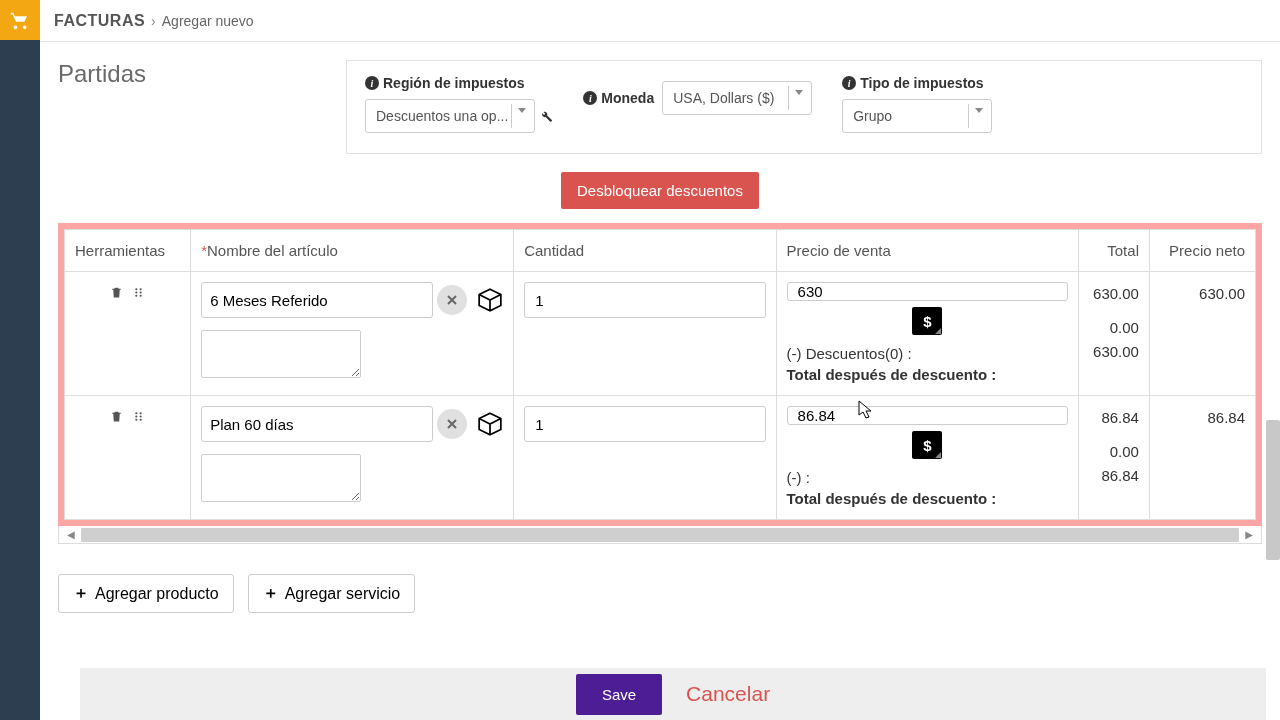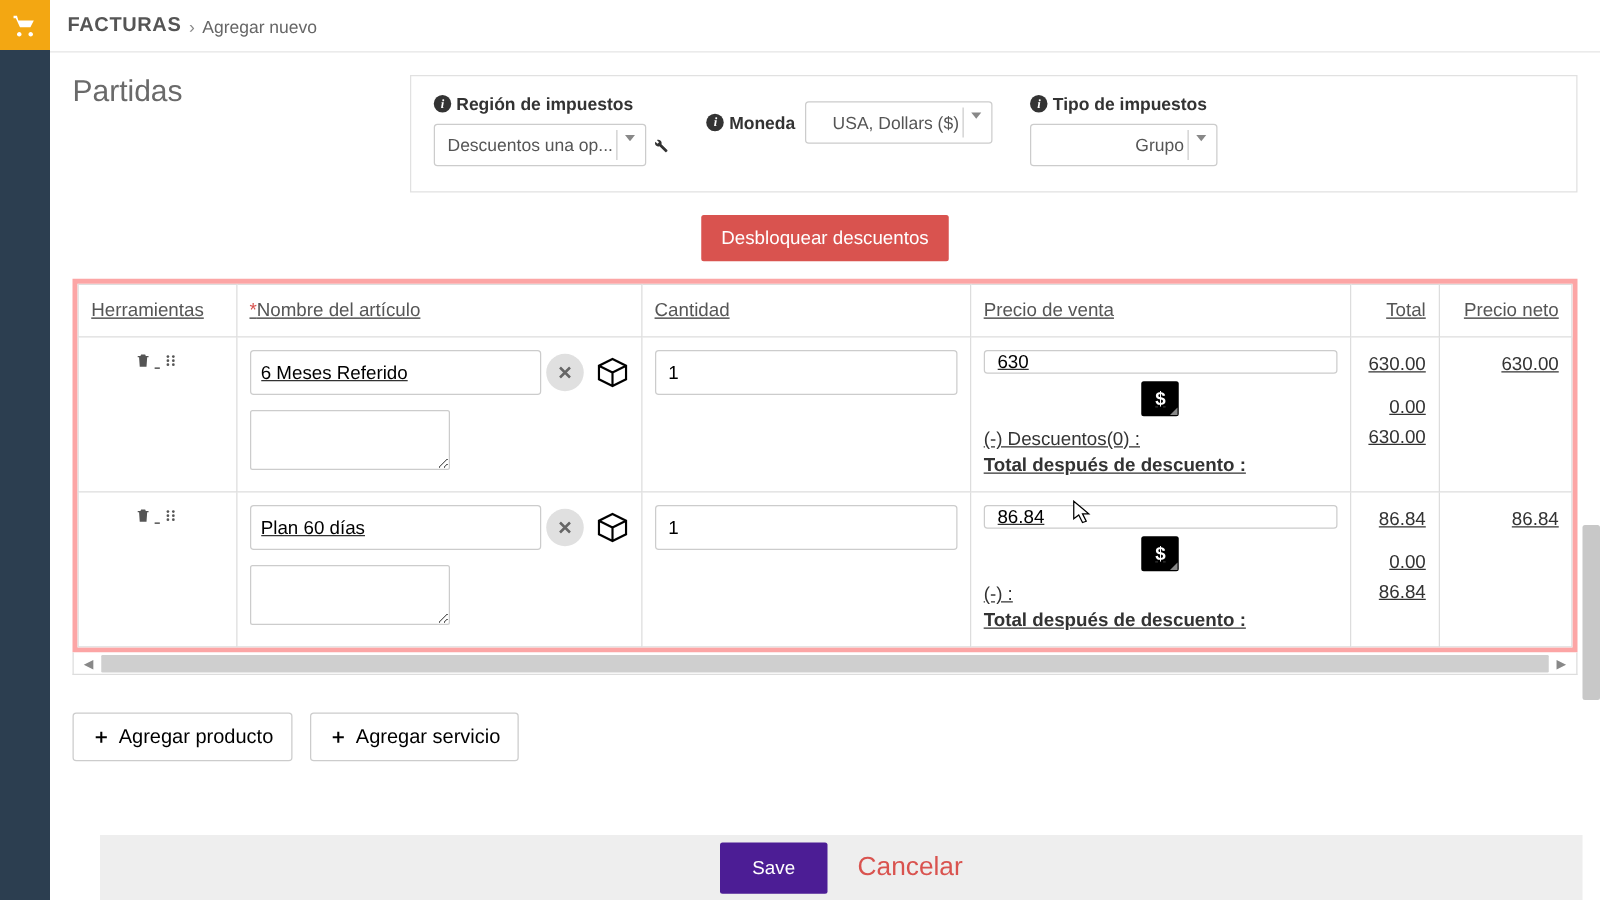--- a/index.html
+++ b/index.html
@@ -12,39 +12,39 @@
 
 .main { flex: 1; display: flex; flex-direction: column; position: relative; }
 
 .header { height: 42px; padding: 16px 14px; display: flex; align-items: center; border-bottom: 1px solid #e5e5e5; }
 .header .crumb-main { font-weight: 600; font-size: 16px; color: #555; letter-spacing: 0.5px; font-stretch: condensed; }
 .header .crumb-sep { margin: 0 6px; color: #888; }
 .header .crumb-sub { color: #666; font-size: 14px; }
 
 .content { padding: 18px 18px 0 18px; flex: 1; overflow: auto; }
 
-.top-row { display: flex; gap: 10px; margin-bottom: 18px; }
+.top-row { display: flex; gap: 28px; margin-bottom: 18px; }
 .section-title { font-size: 24px; color: #6a6a6a; font-weight: 400; width: 260px; }
 
 .filter-box { flex:1; border: 1px solid #e1e1e1; padding: 14px 18px 20px; display: flex; gap: 30px; align-items: flex-start; }
 .filter-group { display: flex; flex-direction: column; gap: 8px; }
 .filter-group.row { flex-direction: row; align-items: center; }
 .filter-label { font-weight: 700; font-size: 14px; color: #333; display: flex; align-items: center; gap: 4px; }
 .select-wrap { position: relative; display: flex; align-items: center; gap: 4px;}
 .select { height: 34px; border: 1px solid #ccc; border-radius: 3px; background: #fff; padding: 0 26px 0 10px; font-size: 14px; color: #555; min-width: 160px; position: relative; display: flex; align-items: center; }
-.select.small { min-width: 150px; justify-content: flex-end; }
+.select.small { min-width: 150px; }
 .select-caret { position: absolute; right: 8px; top: 8px; width: 0; height: 0; border-left: 4px solid transparent; border-right: 4px solid transparent; border-top: 5px solid #888; }
 .select-bar { border-left: 1px solid #ccc; position: absolute; right: 22px; top:4px; bottom:4px; }
 .wrench-icon { width:14px; height:14px; color:#333; }
 .info-icon { width: 14px; height: 14px; background: #333; border-radius: 50%; color: #fff; font-size: 10px; font-weight: bold; display: inline-flex; align-items: center; justify-content: center; font-style: italic; font-family: Georgia, serif;}
 
 .unlock-row { display:flex; justify-content:center; margin-bottom: 14px; }
 .unlock-btn { background: #d9534f; color: #fff; border: none; padding: 10px 16px; font-size: 15px; border-radius: 2px; cursor: pointer; }
 
-.table-wrap { border: 4px solid #fca5a5; overflow-x: auto; text-decoration: underline; }
+.table-wrap { border: 6px solid #fca5a5; overflow-x: auto; }
 .tbl { width: 100%; border-collapse: collapse; table-layout: fixed; }
 .tbl th, .tbl td { border: 1px solid #ddd; padding: 10px 10px; vertical-align: top; font-size: 15px; }
 .tbl th { font-weight: 400; color: #555; text-align: left; background: #fff; height: 42px; vertical-align: middle; }
 .tbl th.total, .tbl td.total, .tbl th.net, .tbl td.net { text-align: right; }
 .col-tools { width: 125px; }
 .col-name { width: 320px; }
 .col-qty { width: 260px; }
 .col-price { width: 300px; }
 .col-total { width: 70px; }
 .col-net { width: 105px; }

